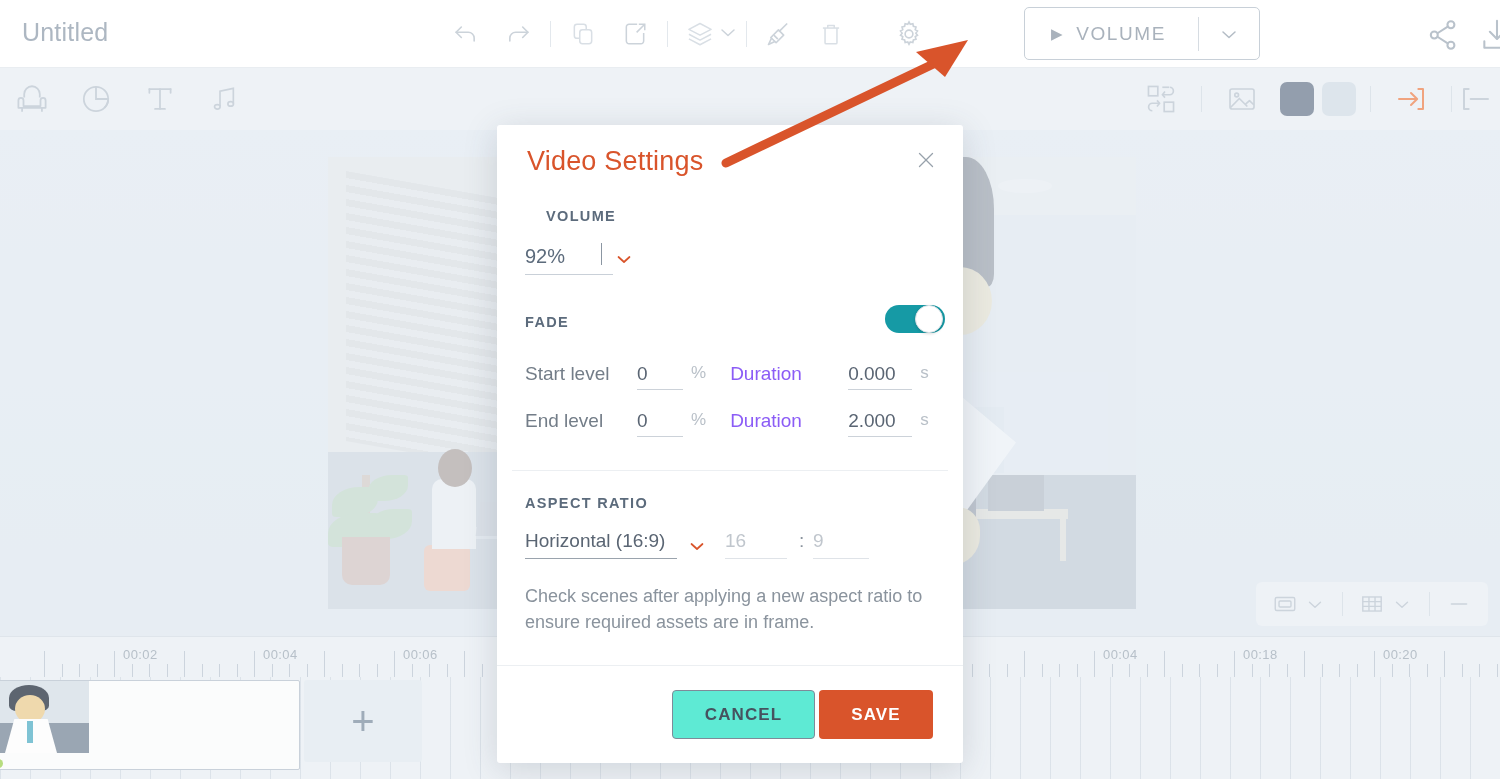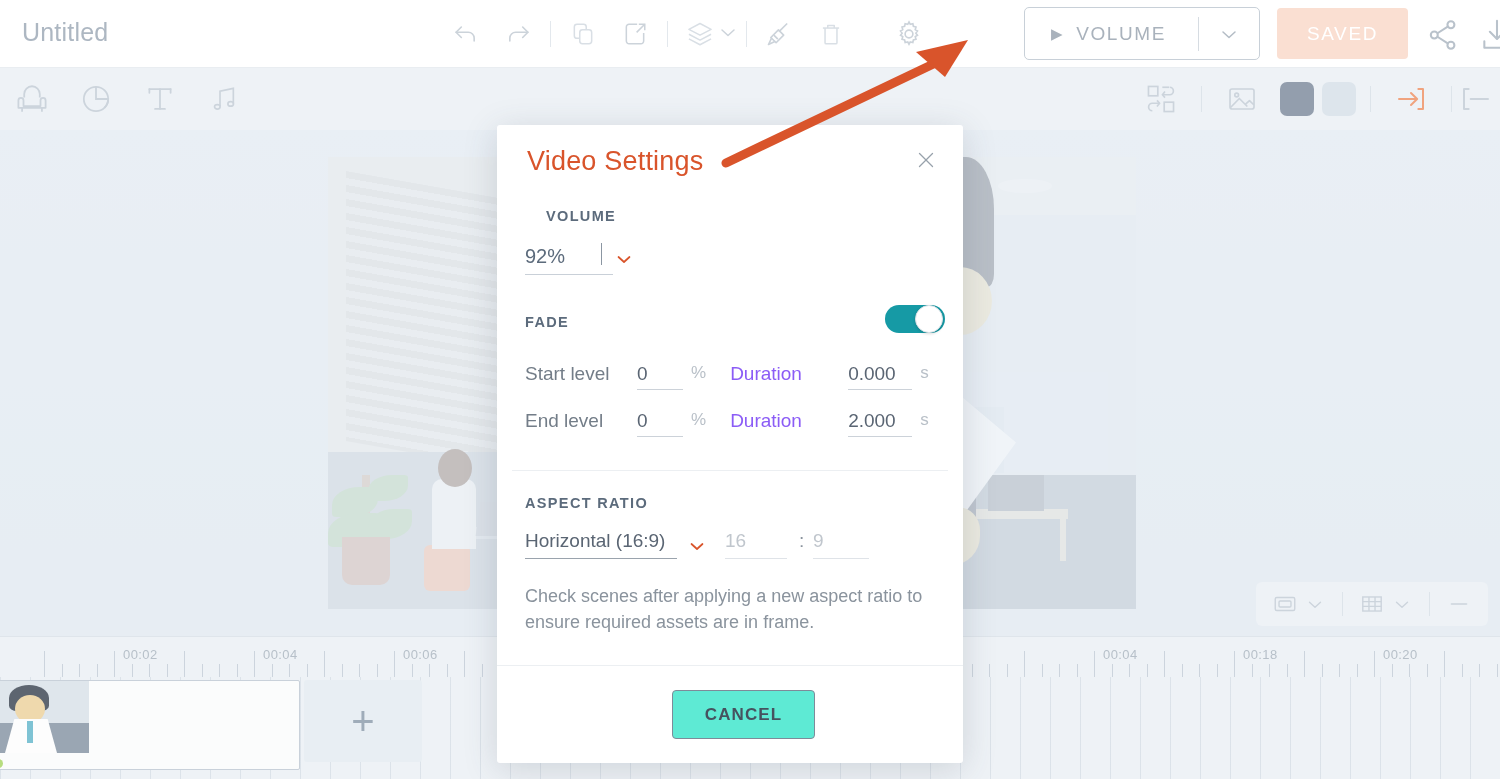--- a/index.html
+++ b/index.html
@@ -296,21 +296,20 @@
         <span>VOLUME</span>
       </div>
       <div class="preview-div"></div>
       <div class="preview-chev">
         <svg width="24" height="24" viewBox="0 0 24 24" fill="none" stroke="currentColor" stroke-width="1.5" stroke-linecap="round" stroke-linejoin="round">
             <path d="M6 10 L12 15.5 L18 10"></path>
           </svg>
       </div>
     </div>
 
-    <div class="saved-btn">SAVED</div>
 
     <div class="share-btn">
       <svg width="38" height="38" viewBox="0 0 24 24" fill="none" stroke="currentColor" stroke-width="1.3">
           <circle cx="17" cy="5.5" r="2.2"></circle>
           <circle cx="6.5" cy="12" r="2.2"></circle>
           <circle cx="17" cy="18.5" r="2.2"></circle>
           <path d="M8.5 10.9 L15 6.7"></path>
           <path d="M8.5 13.1 L15 17.3"></path>
         </svg>
     </div>
@@ -637,20 +636,21 @@
           <path d="M6.5 10 L12 15 L17.5 10"></path>
         </svg>
     </div>
     <div class="ratio-w">16</div>
     <div class="ratio-colon">:</div>
     <div class="ratio-h">9</div>
     <div class="ratio-note">Check scenes after applying a new aspect ratio to ensure required assets are in frame.</div>
 
     <div class="footer-div"></div>
     <div class="btn-cancel">CANCEL</div>
+    <div class="btn-save">SAVE</div>
   </div>
 
   <svg class="annot" viewBox="0 0 1500 779">
     <line x1="726" y1="163" x2="948" y2="57" stroke="#d9542b" stroke-width="9" stroke-linecap="round"></line>
     <polygon points="968,40 916,52 945,77" fill="#d9542b"></polygon>
   </svg>
 
 </div>
 
 </body></html>

